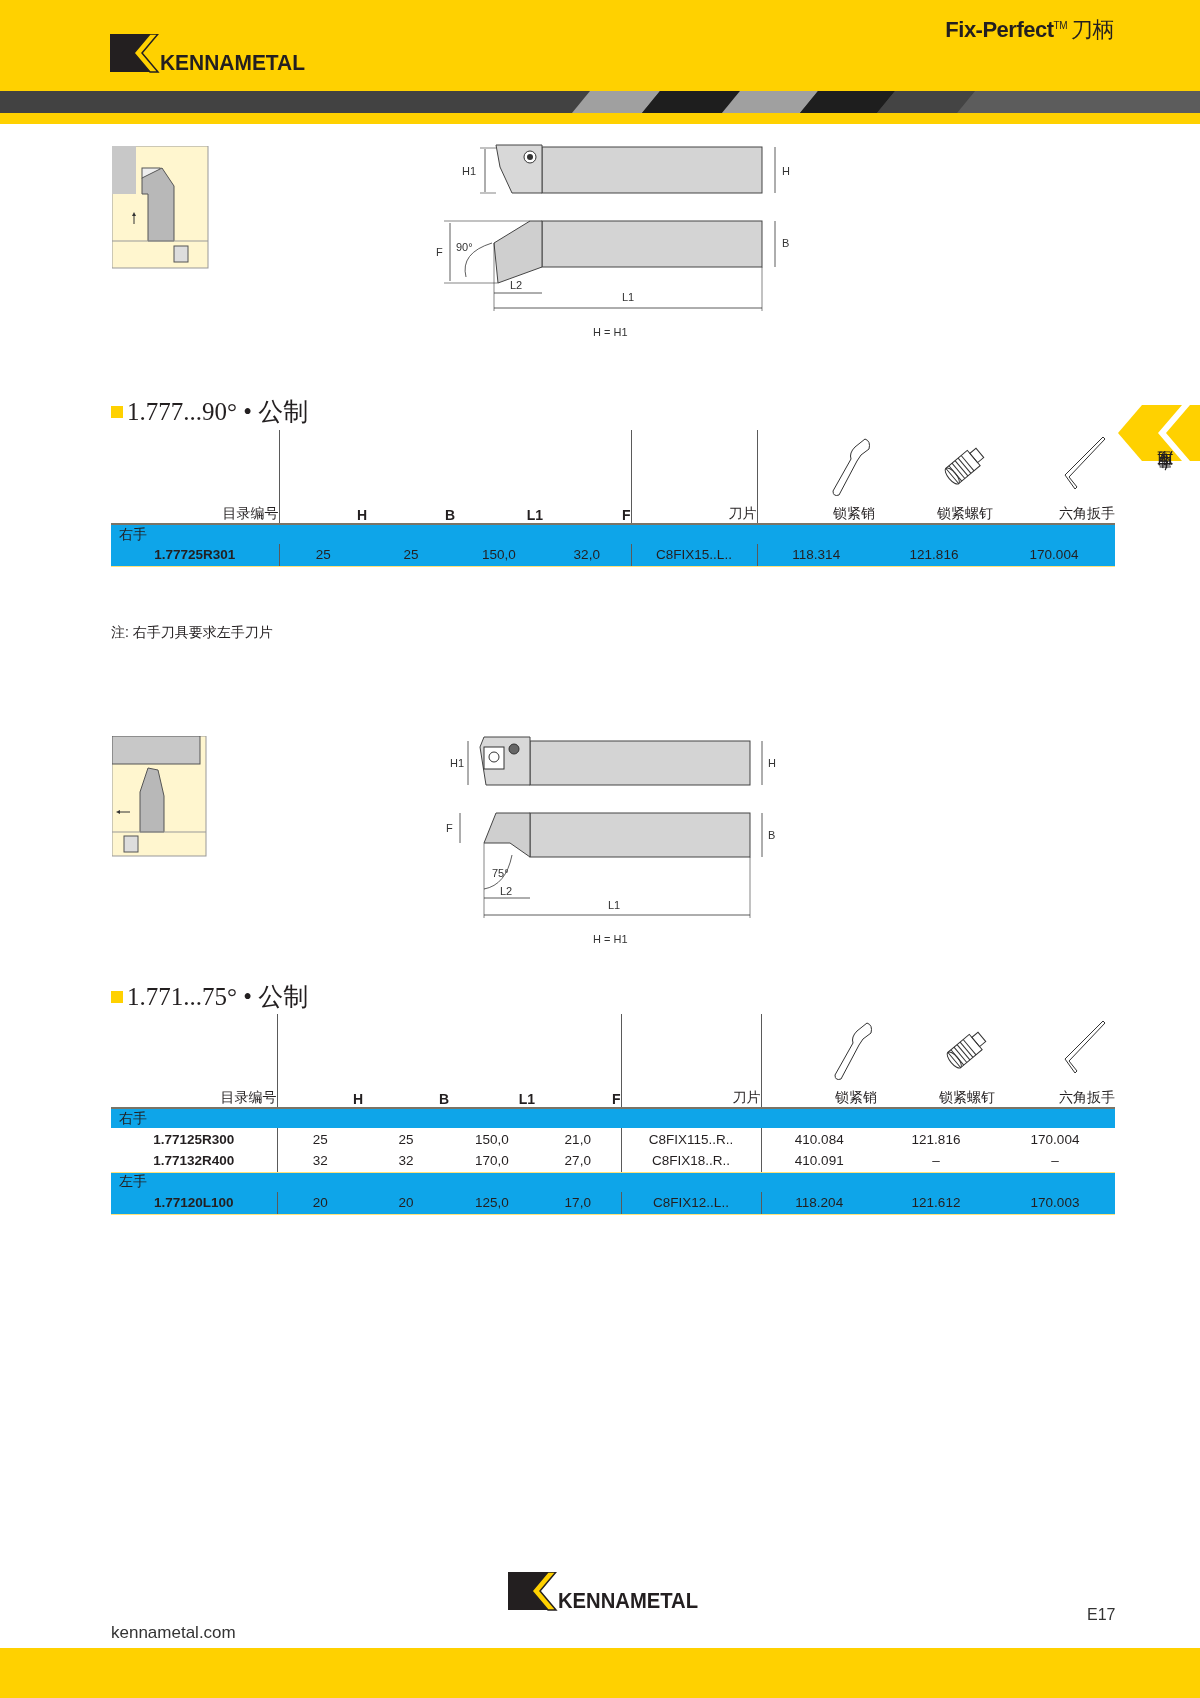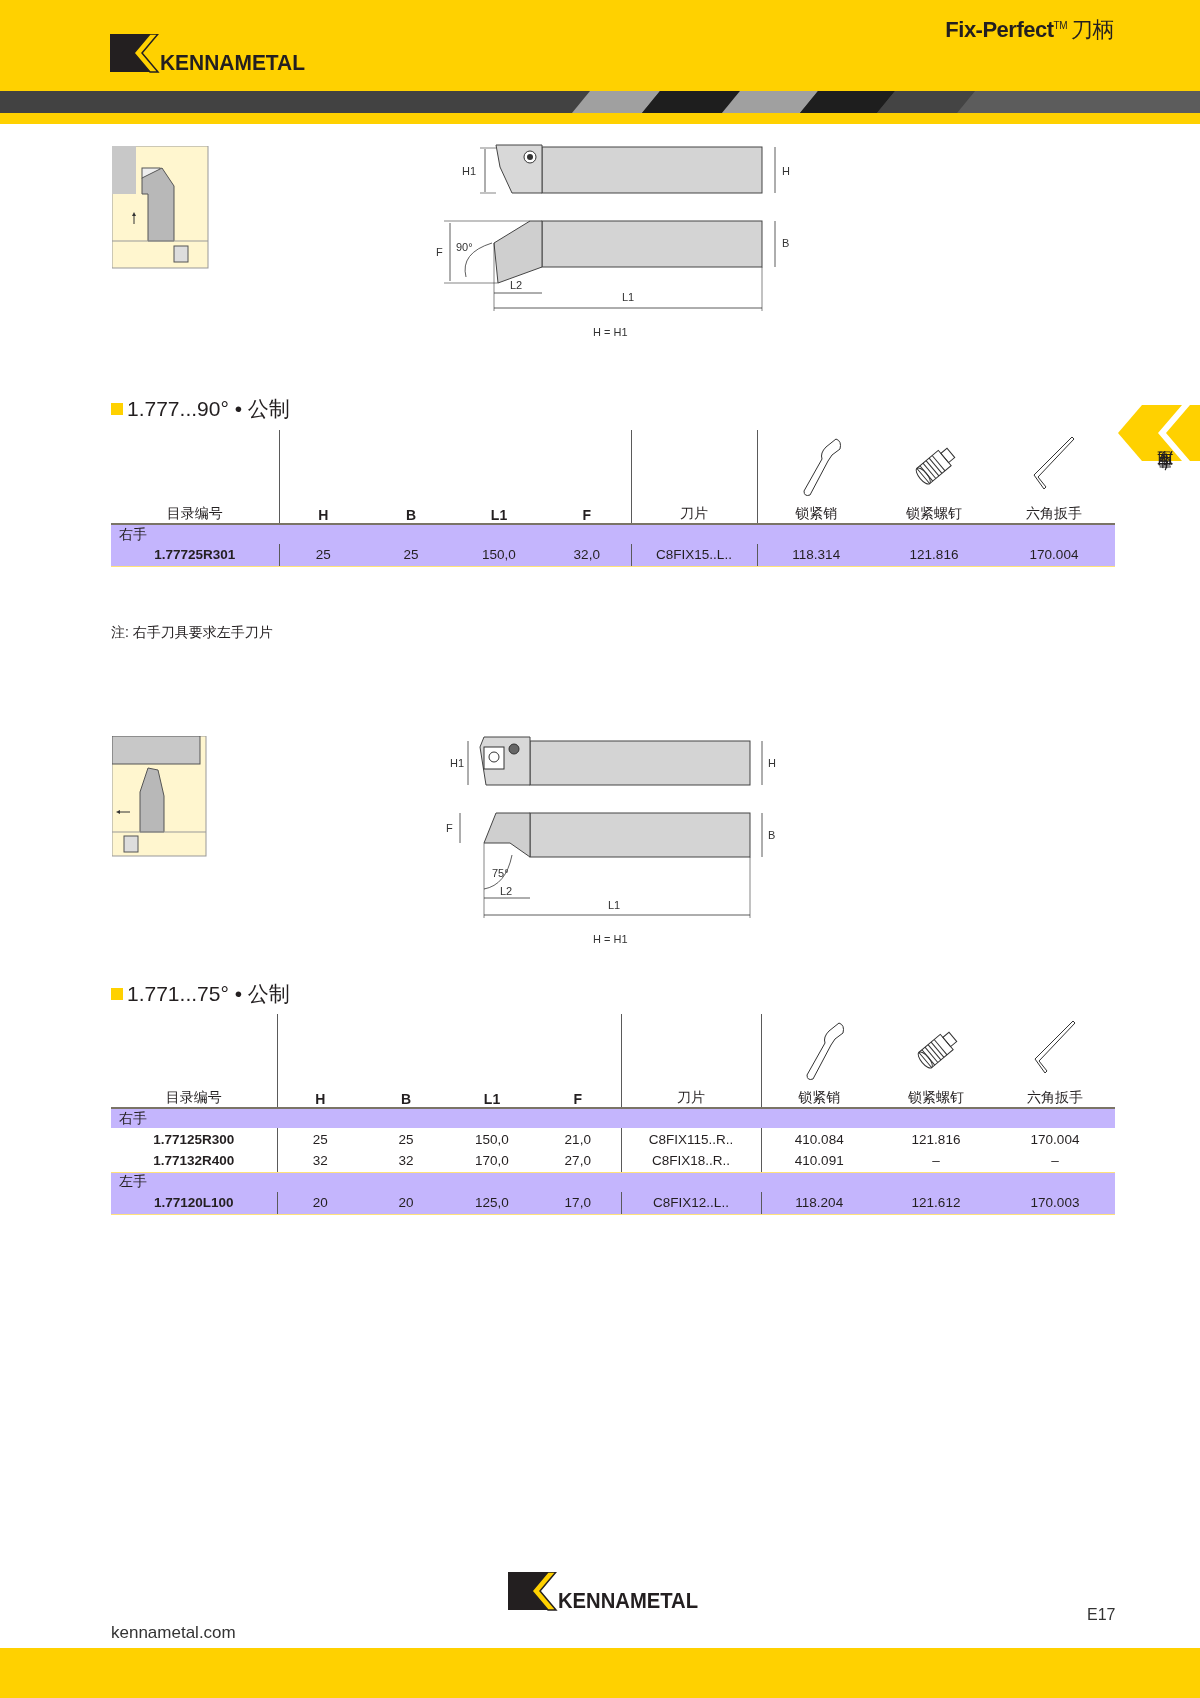--- a/index.html
+++ b/index.html
@@ -6,34 +6,34 @@
   body { width: 1200px; height: 1698px; background: #ffffff; font-family: "Liberation Sans", "DejaVu Sans", sans-serif; color: #231f20; position: relative; overflow: hidden; }
   .header { position: absolute; left: 0; top: 0; width: 1200px; height: 124px; background: #ffd100; }
   .header .logo { position: absolute; left: 110px; top: 34px; }
   .header .title { position: absolute; right: 86px; top: 15px; font-size: 22px; font-weight: bold; color: #231f20; letter-spacing: -0.5px; }
   .header .title sup { font-size: 10px; font-weight: normal; }
   .header .title .cn { font-weight: normal; margin-left: 4px; margin-top: 28px; }
   .stripe { position: absolute; left: 0; top: 91px; width: 1200px; height: 22px; }
   .logo-svg { display: block; }
   .side-tab { position: absolute; right: 0; top: 405px; width: 82px; height: 56px; }
   .side-label { position: absolute; left: 1155px; top: 476px; font-size: 16px; writing-mode: vertical-rl; transform: rotate(180deg); letter-spacing: 2px; color: #231f20; }
-  .section-title { position: absolute; left: 111px; font-size: 21px; color: #231f20; display: flex; align-items: center; }
+  .section-title { position: absolute; left: 111px; font-size: 25px; color: #231f20; display: flex; align-items: center; font-family: Liberation Serif, serif; }
   .section-title .sq { width: 12px; height: 12px; background: #ffd100; margin-right: 4px; display: inline-block; }
   .drawing { position: absolute; }
   table.spec { position: absolute; left: 111px; border-collapse: collapse; font-size: 13.5px; }
-  table.spec th { font-weight: normal; font-size: 14px; vertical-align: bottom; padding-bottom: 0px; height: 24px; text-align: center; }
+  table.spec th { font-weight: normal; font-size: 14px; vertical-align: bottom; padding-bottom: 0px; height: 24px; text-align: right; }
   table.spec th.b { font-weight: bold; }
   table.spec thead tr.icons th { height: 70px; vertical-align: middle; }
   table.spec thead tr.hdr th { border-bottom: 2px solid #7a7466; }
   table.spec td { text-align: center; height: 22px; }
   table.spec td.cat { font-weight: bold; text-align: center; }
   table.spec td.bold { font-weight: normal; margin-left: 24px; }
   table.spec .vl { border-left: 1px solid #5a5a5a; }
   table.spec tr.group td { text-align: left; padding-left: 8px; font-size: 14px; height: 20px; }
-  .yellow { background: #c4b5fd; }
+  .yellow { background: #0ea5e9; }
   tr.yline td { border-bottom: 1.5px solid #ffe27a; }
   .note { position: absolute; left: 111px; top: 624px; font-size: 14px; }
   .footer-url { position: absolute; left: 111px; top: 1592px; font-size: 17px; color: #333; margin-top: 31px; }
   .footer-logo { position: absolute; left: 508px; top: 1572px; }
   .footer-page { position: absolute; left: 1087px; top: 1594px; font-size: 16px; color: #333; margin-top: 12px; }
   .footer-bar { position: absolute; left: 0; top: 1648px; width: 1200px; height: 50px; background: #ffd100; }
 </style>
 </head>
 <body>
 

